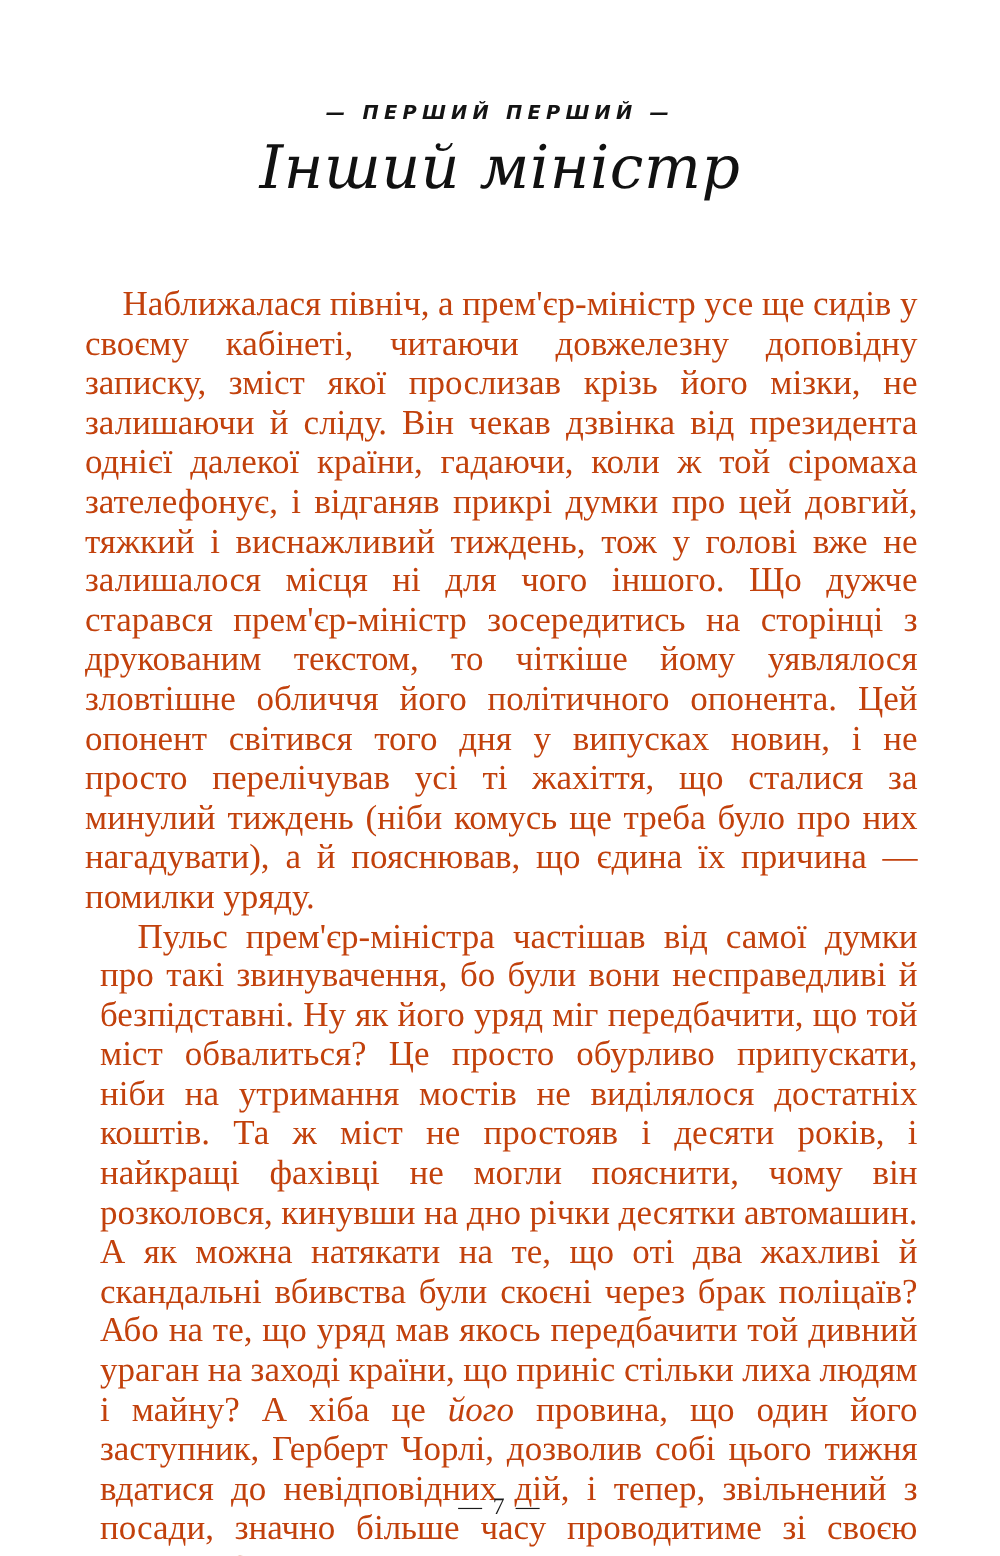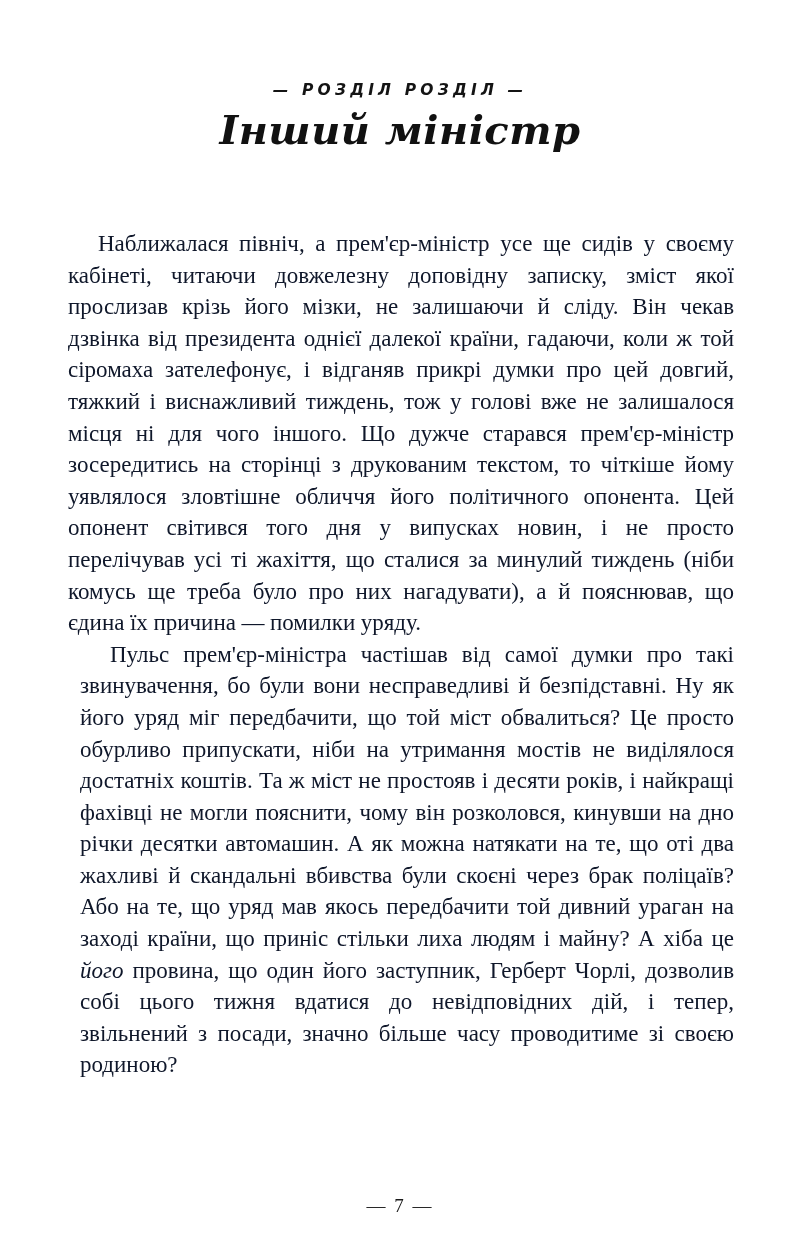--- a/index.html
+++ b/index.html
@@ -36,40 +36,40 @@
     white-space: nowrap;
     display: block;
     line-height: 1.1;
   }
 
   .chapter-title {
     display: block;
     margin-top: 9px;
     font-family: "DejaVu Serif", "Liberation Serif", serif;
     font-style: italic;
-    font-weight: 700;
-    font-size: 40px;
+    font-weight: 400;
+    font-size: 48px;
     letter-spacing: 0.5px;
     color: #111111;
     line-height: 1.12;
   }
 
   
   .body-col {
     position: absolute;
     left: 68px;
     top: 228px;
     width: 666px;
   }
 
   .para {
     font-family: "Liberation Serif", "DejaVu Serif", serif;
-    font-size: 23px;
+    font-size: 28px;
     line-height: 31.6px;
-    color: #0f172a;
+    color: #c2410c;
     text-align: justify;
     text-justify: inter-word;
     margin: 0;
     text-indent: 30px;
     hyphens: manual;
     -webkit-hyphens: manual;
     word-spacing: -0.2px;
   }
 
   .para + .para {
@@ -93,21 +93,21 @@
     letter-spacing: 2px;
     color: #1a1a1a;
   }
 </style>
 </head>
 <body>
 
 <div class="page">
 
   <div class="chapter-head">
-    <span class="chapter-eyebrow">— РОЗДІЛ РОЗДІЛ —</span>
+    <span class="chapter-eyebrow">— ПЕРШИЙ ПЕРШИЙ —</span>
     <span class="chapter-title">Інший міністр</span>
   </div>
 
   <div class="body-col">
 
     <p class="para">Наближалася північ, а прем'єр-міністр усе ще сидів у своєму кабінеті, читаючи довжелезну доповідну записку, зміст якої прослизав крізь його мізки, не залишаючи й сліду. Він чекав дзвінка від президента однієї далекої країни, гадаючи, коли ж той сіромаха зателефонує, і відганяв прикрі думки про цей довгий, тяжкий і виснажливий тиждень, тож у голові вже не залишалося місця ні для чого іншого. Що дужче старався прем'єр-міністр зосередитись на сторінці з друкованим текстом, то чіткіше йому уявлялося зловтішне обличчя його політичного опонента. Цей опонент світився того дня у випусках новин, і не просто перелічував усі ті жахіття, що сталися за минулий тиждень (ніби комусь ще треба було про них нагадувати), а й пояснював, що єдина їх причина — помилки уряду.</p>
 
     <p class="para"><span>Пульс прем'єр-міністра частішав від самої думки про такі звинувачення, бо були вони несправедливі й безпідставні. Ну як його уряд міг передбачити, що той міст обвалиться? Це просто обурливо припускати, ніби на утримання мостів не виділялося достатніх коштів. Та ж міст не простояв і десяти років, і найкращі фахівці не могли пояснити, чому він розколовся, кинувши на дно річки десятки автомашин. А як можна натякати на те, що оті два жахливі й скандальні вбивства були скоєні через брак поліцаїв? Або на те, що уряд мав якось передбачити той дивний ураган на заході країни, що приніс стільки лиха людям і майну? А хіба це </span><em>його</em><span> провина, що один його заступник, Герберт Чорлі, дозволив собі цього тижня вдатися до невідповідних дій, і тепер, звільнений з посади, значно більше часу проводитиме зі своєю родиною?</span></p>
 
 

